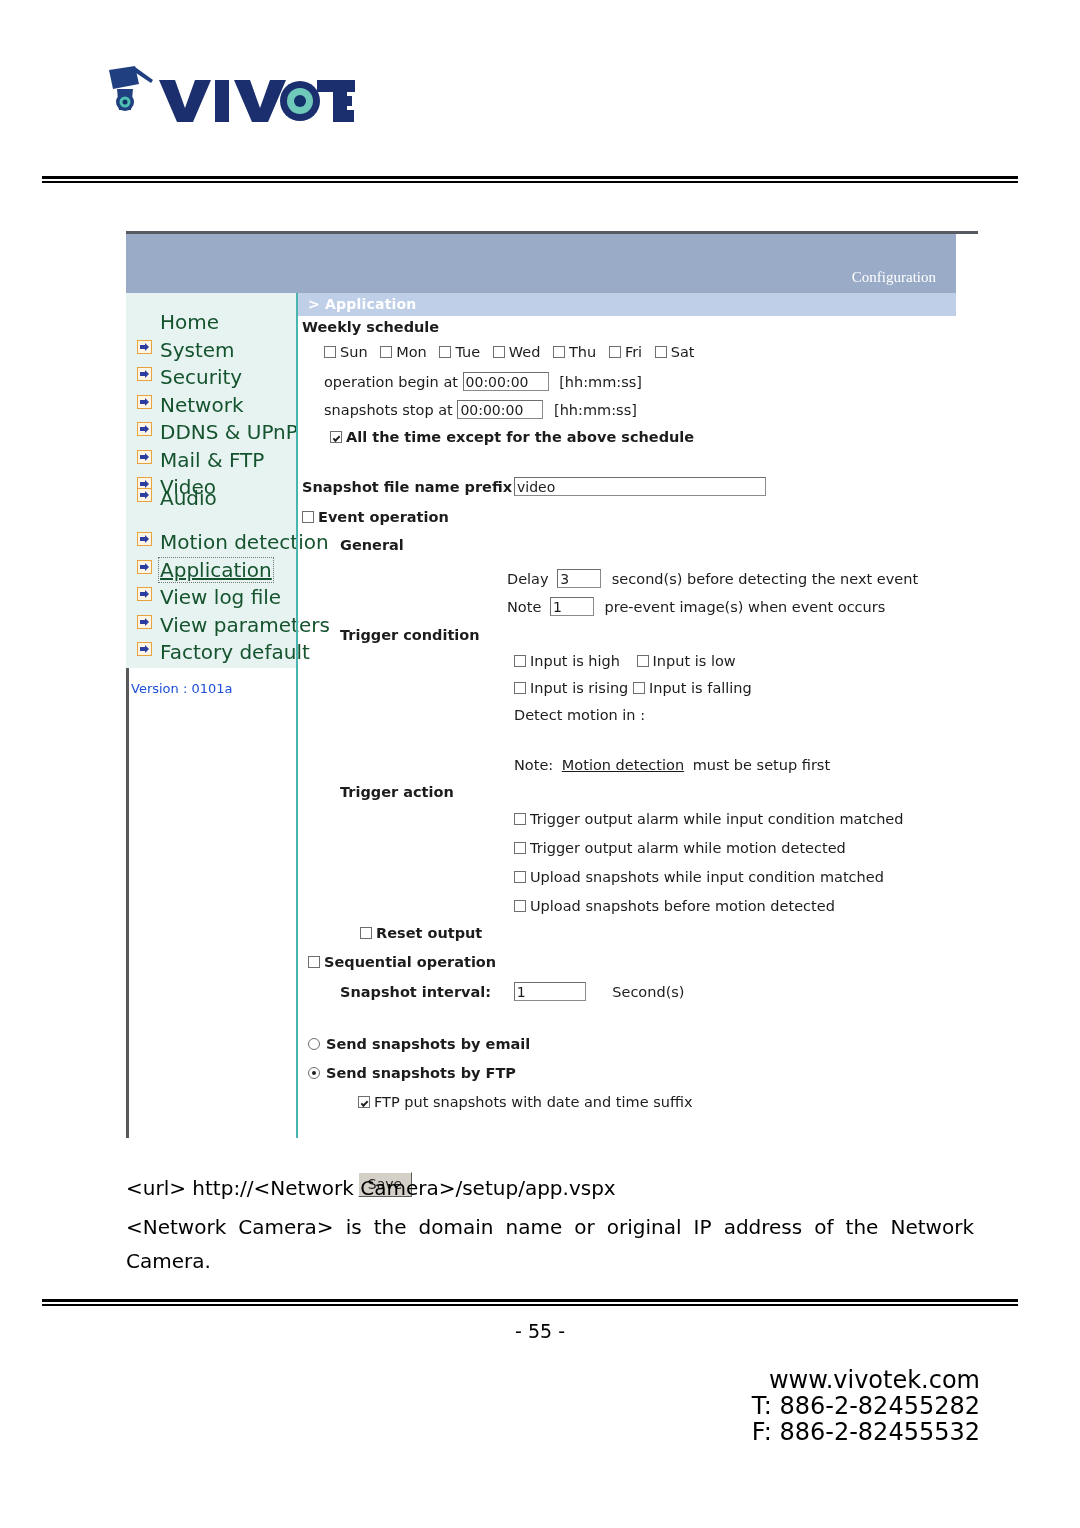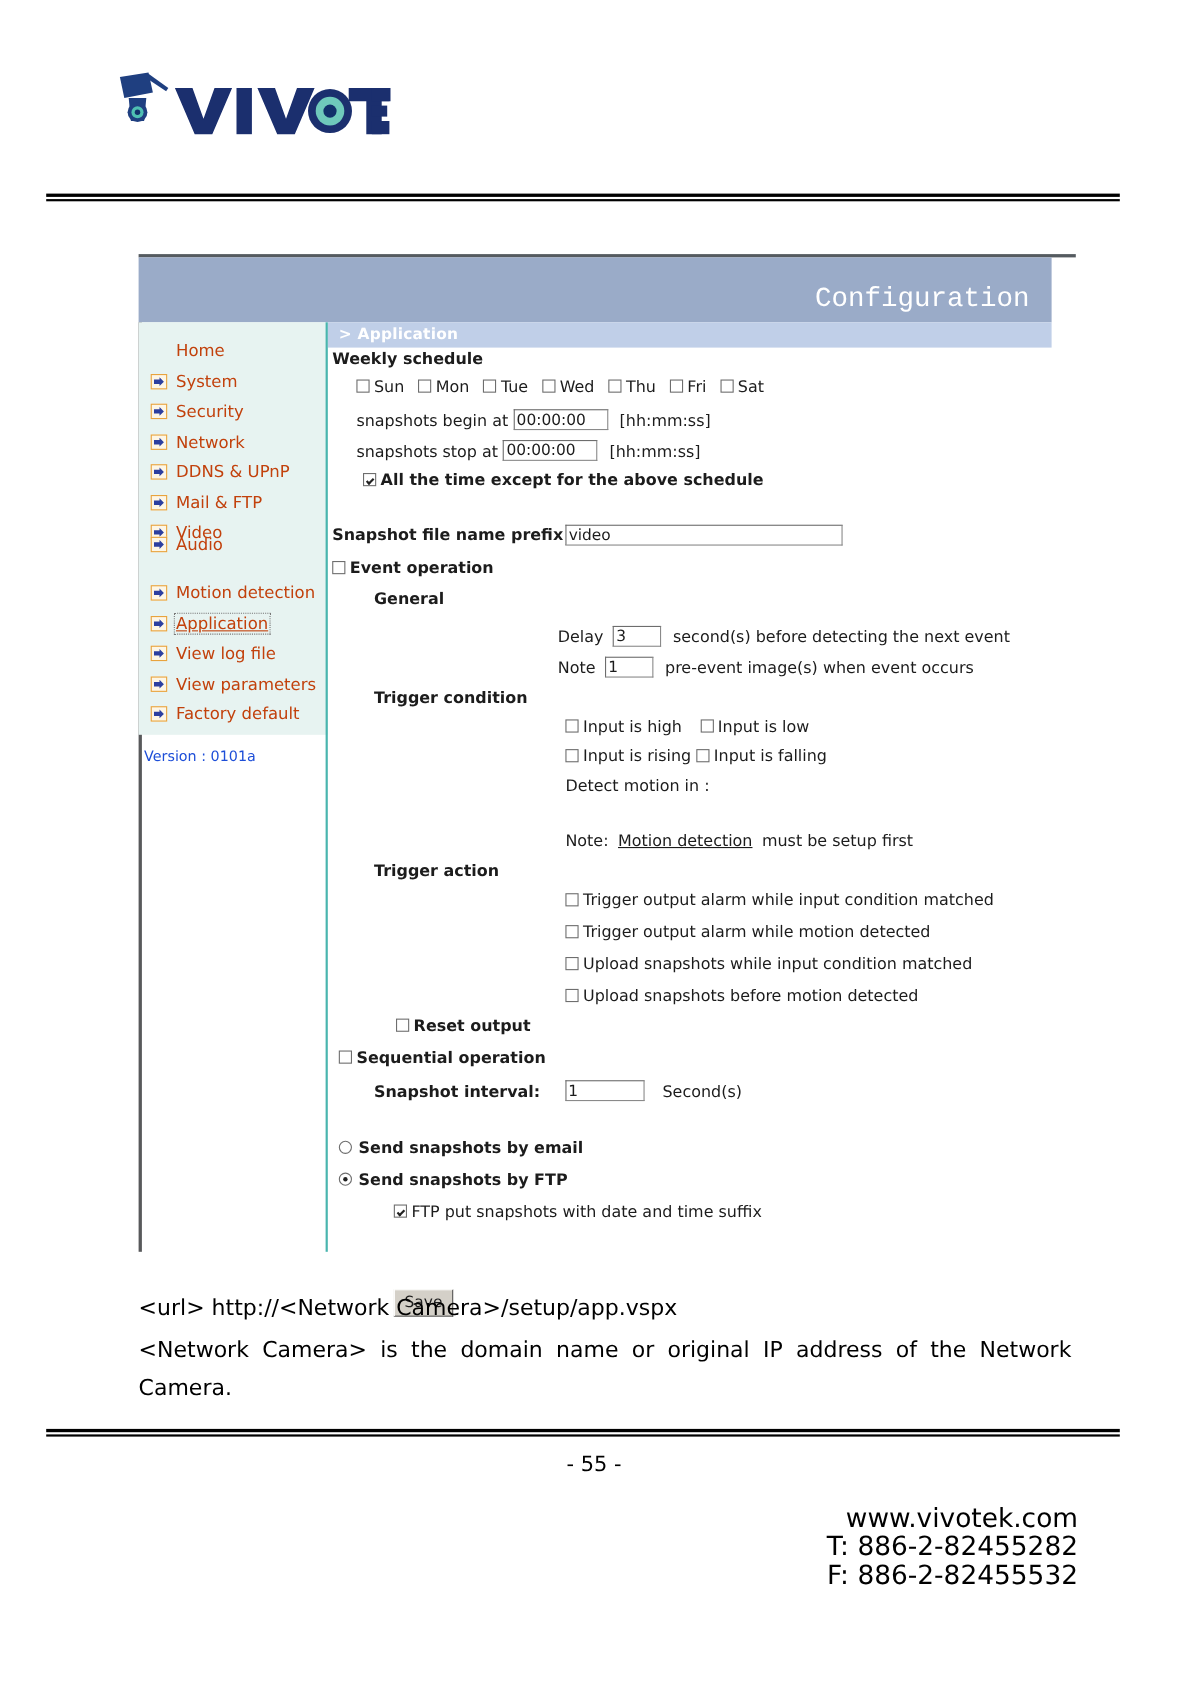--- a/index.html
+++ b/index.html
@@ -60,23 +60,23 @@
   #config-header {
     position: absolute;
     left: 0; top: 3px;
     width: 830px; height: 59px;
     background: #9aabc8;
     box-sizing: border-box;
   }
   #config-title {
     position: absolute;
     right: 20px; bottom: 7px;
-    font-size: 25px;
+    font-size: 15px;
     color: #ffffff;
-    font-family: Liberation Mono, monospace;
+    font-family: Liberation Serif, serif;
   }
   #breadcrumb-bar {
     position: absolute;
     left: 172px; top: 62px;
     width: 658px; height: 23px;
     background: #c0cfe8;
   }
   #breadcrumb-text {
     position: absolute;
     left: 10px; top: 3px;
@@ -103,22 +103,22 @@
     position: absolute;
     left: 170px; top: 62px;
     width: 2px; height: 845px;
     background: #49b5ae;
   }
   .nav-item {
     position: absolute;
     left: 0;
     width: 144px;
     height: 27px;
-    font-size: 15px;
-    color: #c2410c;
+    font-size: 20px;
+    color: #14532d;
   }
   .nav-icon {
     position: absolute;
     left: 11px; top: 5px;
     width: 15px; height: 14px;
     background: #fdf6e6;
     border: 1px solid #e8a33d;
     box-sizing: border-box;
   }
   .nav-icon svg { display:block; margin: 1px 0 0 1px; }
@@ -431,21 +431,21 @@
       <span><span class="cb"></span><span>Sun</span></span>
       <span style="margin-left:8px"><span class="cb"></span><span>Mon</span></span>
       <span style="margin-left:8px"><span class="cb"></span><span>Tue</span></span>
       <span style="margin-left:8px"><span class="cb"></span><span>Wed</span></span>
       <span style="margin-left:8px"><span class="cb"></span><span>Thu</span></span>
       <span style="margin-left:8px"><span class="cb"></span><span>Fri</span></span>
       <span style="margin-left:8px"><span class="cb"></span><span>Sat</span></span>
     </div>
 
     <div class="row" style="left:22px; top:53px;">
-      <span>snapshots begin at</span>
+      <span>operation begin at</span>
       <span class="tinput w-time">00:00:00</span>
       <span style="margin-left:6px">[hh:mm:ss]</span>
     </div>
 
     <div class="row" style="left:22px; top:81px;">
       <span>snapshots stop at</span>
       <span class="tinput w-time">00:00:00</span>
       <span style="margin-left:6px">[hh:mm:ss]</span>
     </div>
 
@@ -515,21 +515,21 @@
       <span class="cb"></span><span>Reset output</span>
     </div>
 
     <div class="row bold" style="left:6px; top:635px;">
       <span class="cb"></span><span>Sequential operation</span>
     </div>
 
     <div class="row" style="left:38px; top:663px;">
       <span class="bold">Snapshot interval:</span>
       <span class="tinput w-int" style="margin-left:18px">1</span>
-      <span style="margin-left:12px">Second(s)</span>
+      <span style="margin-left:22px">Second(s)</span>
     </div>
 
     <div class="row bold" style="left:6px; top:717px;">
       <span class="rd"></span><span>Send snapshots by email</span>
     </div>
     <div class="row bold" style="left:6px; top:746px;">
       <span class="rd selected"></span><span>Send snapshots by FTP</span>
     </div>
 
     <div class="row" style="left:56px; top:775px;">

